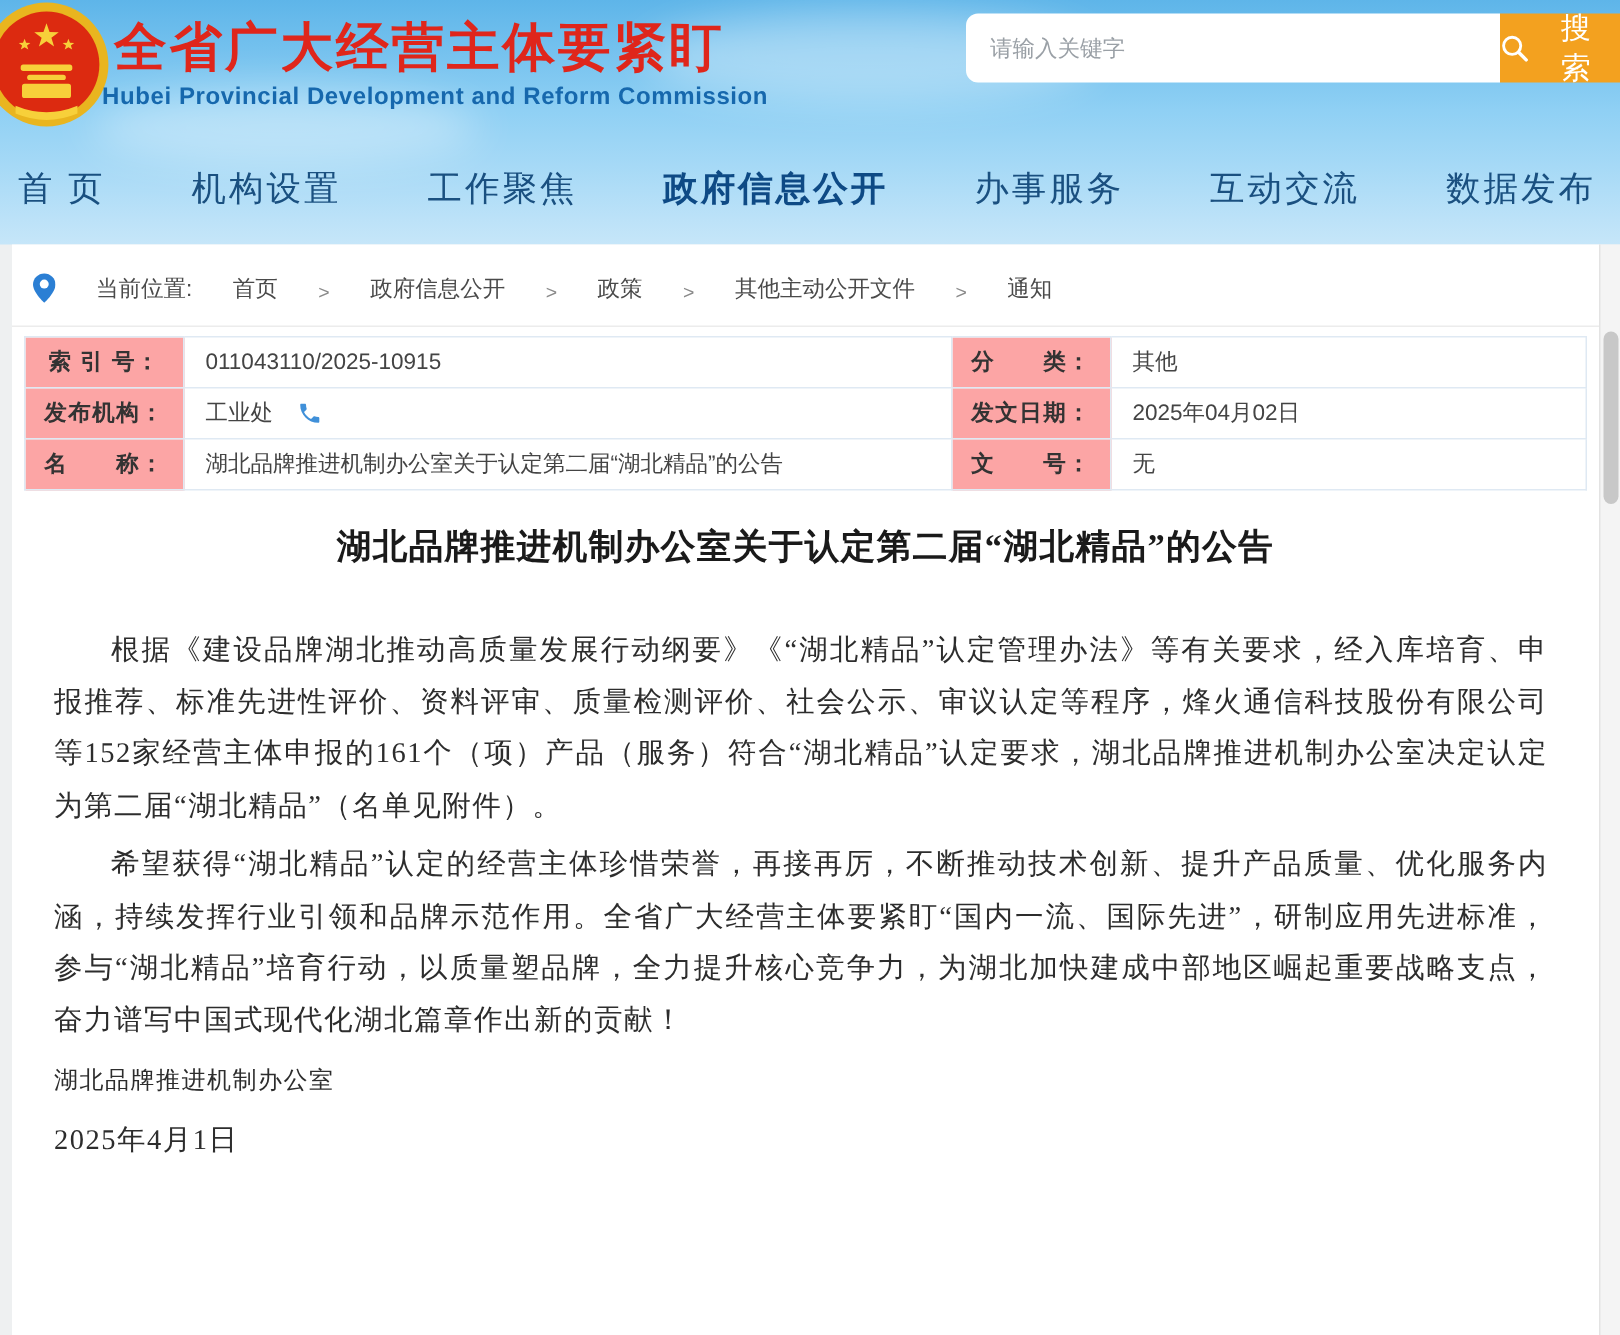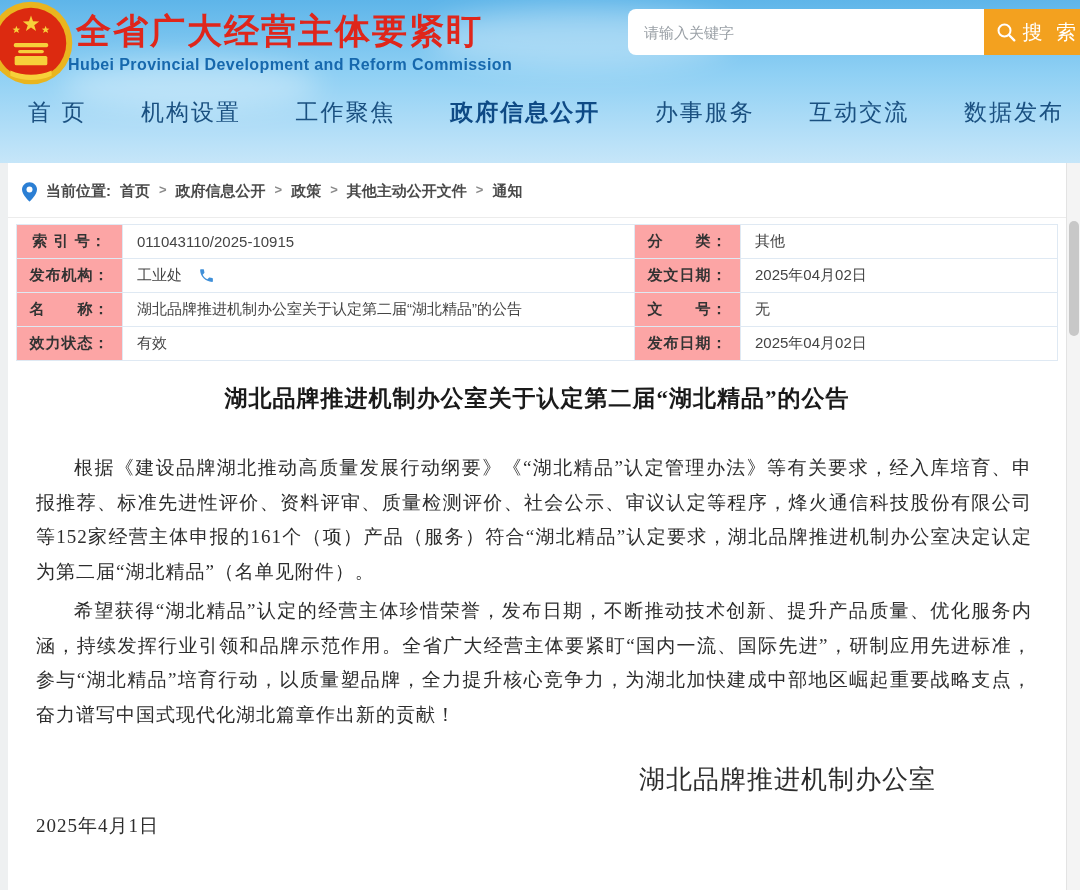--- a/index.html
+++ b/index.html
@@ -16,39 +16,39 @@
   .emblem { position:absolute; left:-12px; top:0; width:86px; height:86px; }
   .site-title { position:absolute; left:76px; top:8px; font-size:35px; font-weight:bold;
     color:#df261b; letter-spacing:2px; }
   .site-subtitle { position:absolute; left:68px; top:56px; font-size:16px; font-weight:bold;
     color:#1668ad; letter-spacing:.4px; }
   .search-box { position:absolute; right:0; top:9px; display:flex; height:46px; }
   .search-input { width:356px; height:46px; border:none; outline:none;
     border-radius:8px 0 0 8px; padding:0 16px; font-size:15px; color:#333;
     font-family:"Liberation Sans","DejaVu Sans",sans-serif;margin-left:48px; }
   .search-input::placeholder { color:#9aa0a6; }
-  .search-btn { width:96px; height:46px; border:none; background:#f3a11f; color:#fff;
-    font-size:20px; letter-spacing:4px; display:flex; align-items:center; justify-content:flex-end;
+  .search-btn { width:80px; height:46px; border:none; background:#f3a11f; color:#fff;
+    font-size:20px; letter-spacing:4px; display:flex; align-items:center; justify-content:space-between;
     gap:6px; cursor:pointer; font-family:inherit; }
 
   
-  .nav { position:absolute; left:0; bottom:17px; width:100%; height:62px; display:flex;
-    justify-content:space-between; align-items:center; padding:0 16px 6px 28px; }
+  .nav { position:absolute; left:0; bottom:4px; width:100%; height:62px; display:flex;
+    justify-content:space-between; align-items:center; padding:0 16px 6px 12px; }
   .nav-item { font-size:23px; color:#1a5080; cursor:pointer; letter-spacing:2px; white-space:nowrap; }
   .nav-item.active { font-weight:bold; color:#0e4a85; }
 
   
   .content { position:absolute; top:163px; left:8px; right:14px; bottom:0; background:#ffffff; }
   .scrollbar { position:absolute; top:163px; right:0; width:14px; bottom:0;
     background:#f4f4f4; border-left:1px solid #e3e3e3; }
   .scroll-thumb { position:absolute; top:58px; left:2px; width:10px; height:115px;
     background:#c8c8c8; border-radius:6px; }
 
-  .breadcrumb { display:flex; align-items:flex-start; gap:9px; padding:19px 10px 15px 14px;
-    border-bottom:1px solid #ececec; font-size:15px; color:#4a4a4a;font-weight:bold; }
+  .breadcrumb { display:flex; align-items:flex-end; gap:27px; padding:19px 10px 15px 14px;
+    border-bottom:1px solid #ececec; font-size:15px; color:#4a4a4a; }
   .crumb { cursor:pointer; }
   .crumb-sep { color:#8a8a8a; font-size:13px; }
 
   
   .meta-table { width:calc(100% - 16px); margin:6px 8px 0 8px; border-collapse:collapse;
     table-layout:fixed; font-size:15px; }
   .meta-table td { border:1px solid #dfe9f3; height:34px; color:#333; }
   .meta-table td.lbl { background:#fca5a5; text-align:center; font-weight:bold;
     letter-spacing:1px; width:106px; }
   .meta-table td.val { padding-left:14px; color:#444; }
@@ -58,21 +58,21 @@
 
   
   .article { font-family:"Liberation Serif","DejaVu Serif",serif; color:#2d2d2d; }
   .article-title { margin-top:22px; text-align:center; font-size:23px; font-weight:bold;
     color:#1a1a1a; letter-spacing:1px; }
   .article-body { margin:37px 34px 0 28px; }
   .article-body p { font-size:19px; line-height:34.5px; text-indent:2em;
     letter-spacing:1px; margin-bottom:5px; text-align:justify; }
   .attachment { font-size:19px; line-height:34px; text-indent:2em; letter-spacing:1px;
     margin-top:10px; cursor:pointer; }
-  .signature { margin-top:30px; text-align:right; padding-right:96px; font-size:26px; letter-spacing:1px; }
+  .signature { margin-top:12px; text-align:left; padding-right:96px; font-size:16px; letter-spacing:1px; }
   .doc-date { margin-top:16px; text-align:left; padding-right:134px; font-size:19px; letter-spacing:1px; }
 </style>
 </head>
 <body>
 
 <div class="page">
 
   <div class="banner">
     <div class="cloud c1"></div>
     <div class="cloud c2"></div>
@@ -155,34 +155,28 @@
         </td>
         <td class="lbl">发文日期：</td>
         <td class="val">2025年04月02日</td>
       </tr>
       <tr>
         <td class="lbl">名　　称：</td>
         <td class="val w1">湖北品牌推进机制办公室关于认定第二届“湖北精品”的公告</td>
         <td class="lbl">文　　号：</td>
         <td class="val">无</td>
       </tr>
-      <tr>
-        <td class="lbl">效力状态：</td>
-        <td class="val w1">有效</td>
-        <td class="lbl">发布日期：</td>
-        <td class="val">2025年04月02日</td>
-      </tr>
     </tbody>
       </table>
 
     <div class="article">
       <div class="article-title">湖北品牌推进机制办公室关于认定第二届“湖北精品”的公告</div>
       <div class="article-body">
         <p>根据《建设品牌湖北推动高质量发展行动纲要》《“湖北精品”认定管理办法》等有关要求，经入库培育、申报推荐、标准先进性评价、资料评审、质量检测评价、社会公示、审议认定等程序，烽火通信科技股份有限公司等152家经营主体申报的161个（项）产品（服务）符合“湖北精品”认定要求，湖北品牌推进机制办公室决定认定为第二届“湖北精品”（名单见附件）。</p>
-        <p>希望获得“湖北精品”认定的经营主体珍惜荣誉，发布日期，不断推动技术创新、提升产品质量、优化服务内涵，持续发挥行业引领和品牌示范作用。全省广大经营主体要紧盯“国内一流、国际先进”，研制应用先进标准，参与“湖北精品”培育行动，以质量塑品牌，全力提升核心竞争力，为湖北加快建成中部地区崛起重要战略支点，奋力谱写中国式现代化湖北篇章作出新的贡献！</p>
+        <p>希望获得“湖北精品”认定的经营主体珍惜荣誉，再接再厉，不断推动技术创新、提升产品质量、优化服务内涵，持续发挥行业引领和品牌示范作用。全省广大经营主体要紧盯“国内一流、国际先进”，研制应用先进标准，参与“湖北精品”培育行动，以质量塑品牌，全力提升核心竞争力，为湖北加快建成中部地区崛起重要战略支点，奋力谱写中国式现代化湖北篇章作出新的贡献！</p>
         <div class="signature">湖北品牌推进机制办公室</div>
         <div class="doc-date">2025年4月1日</div>
       </div>
     </div>
   </div>
 
   <div class="scrollbar">
     <div class="scroll-thumb"></div>
   </div>
 

